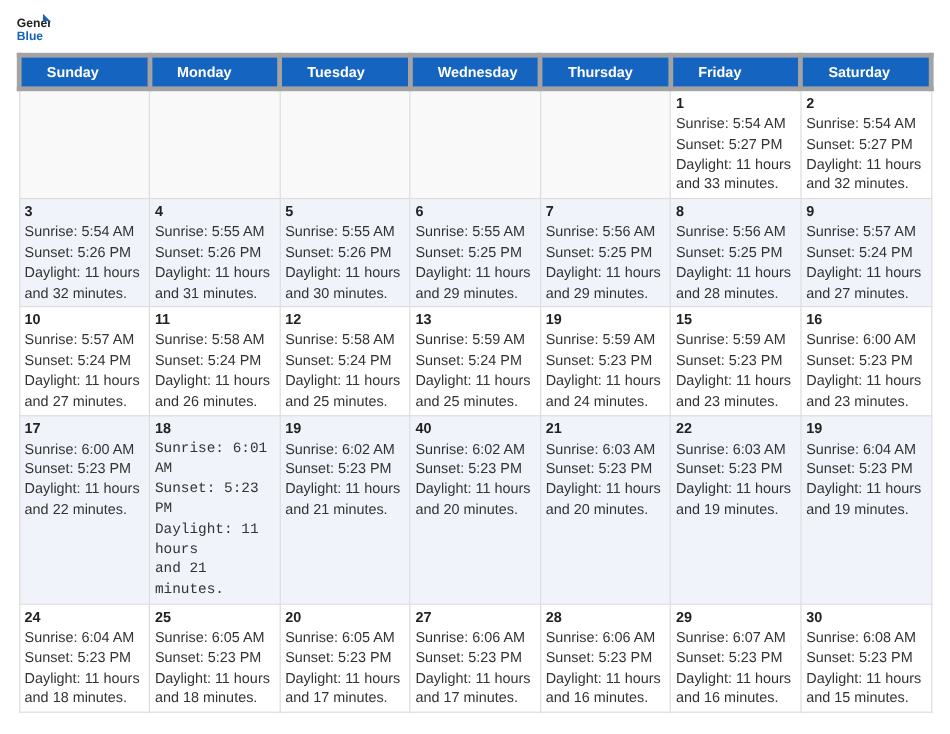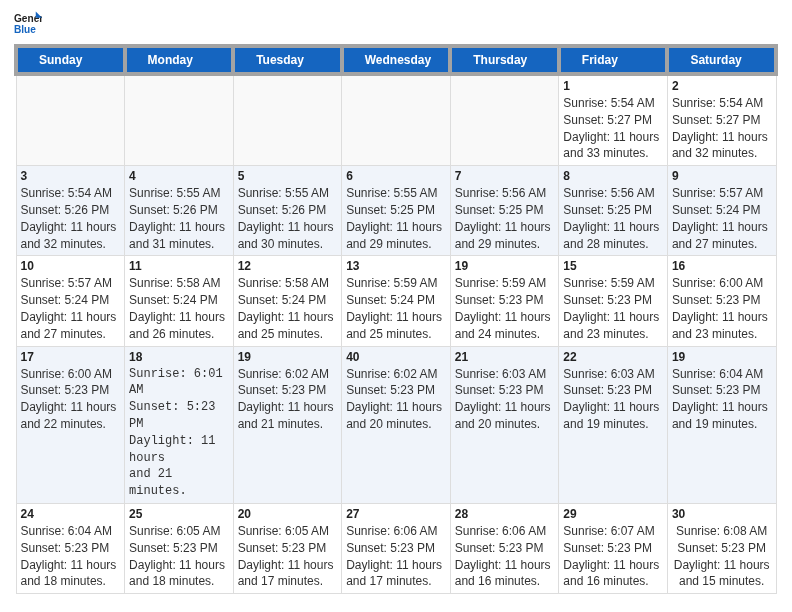--- a/index.html
+++ b/index.html
@@ -329,21 +329,21 @@
           </td>
           <td>
             <span class="day-num">29</span>
             <div class="day-info" style="white-space: pre-line;">Sunrise: 6:07 AM
 Sunset: 5:23 PM
 Daylight: 11 hours
 and 16 minutes.</div>
           </td>
           <td>
             <span class="day-num">30</span>
-            <div class="day-info" style="white-space: pre-line; text-align: center;">Sunrise: 6:08 AM
+            <div class="day-info" style="white-space: pre-line;">Sunrise: 6:08 AM
 Sunset: 5:23 PM
 Daylight: 11 hours
 and 15 minutes.</div>
           </td>
         </tr>
       </tbody>
   </table>
 </div>
 
 </body></html>

